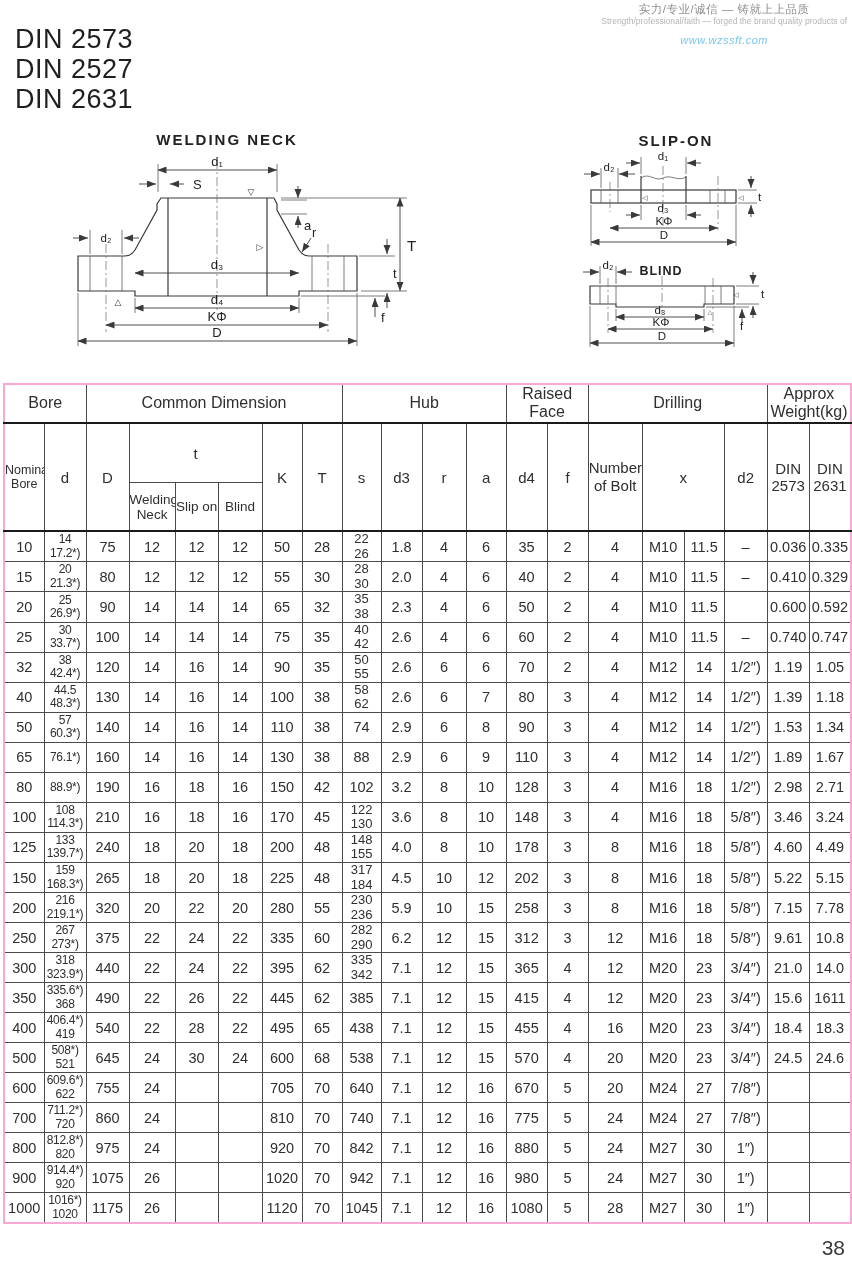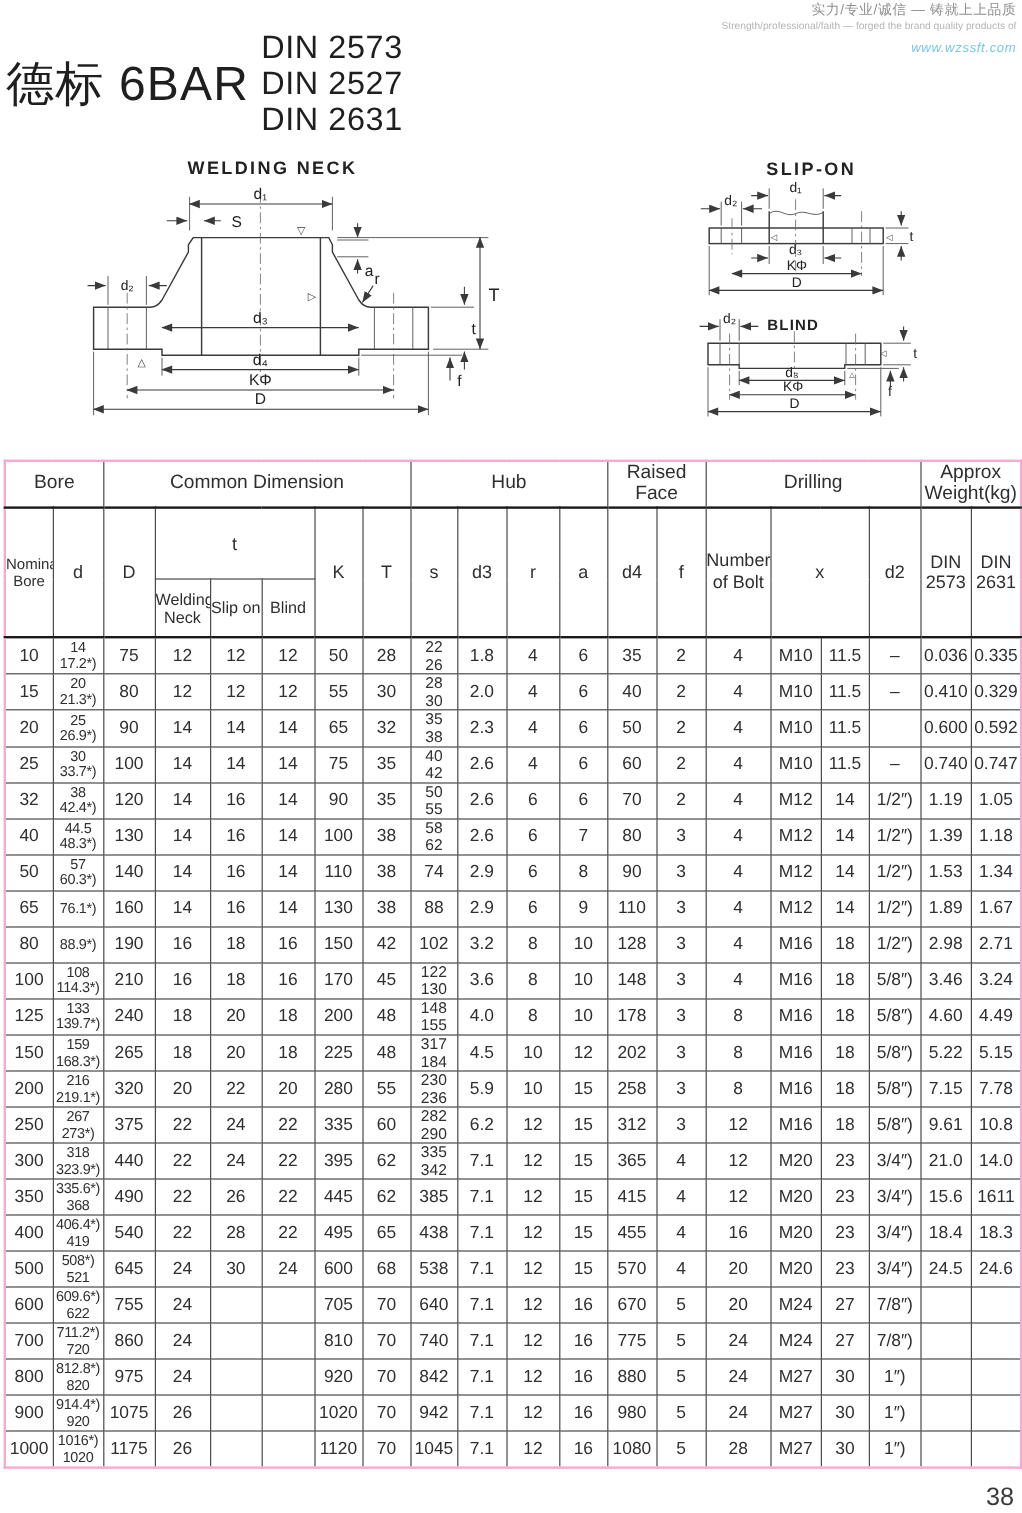--- a/index.html
+++ b/index.html
@@ -1,21 +1,21 @@
 <!DOCTYPE html>
 <html><head>
 <meta charset="utf-8">
 <style>
   html,body{margin:0;padding:0;}
   body{
     width:852px;height:1261px;position:relative;background:#fff;
     font-family:"Liberation Sans", sans-serif;color:#2b2b2b;overflow:hidden;
   }
   
-  .brand{position:absolute;top:2px;right:5px;text-align:right;line-height:1.25;}
+  .brand{position:absolute;top:2px;right:5px;text-align:center;line-height:1.25;}
   .brand .cn{font-size:11.5px;color:#8f8f8f;letter-spacing:.5px;}
   .brand .en{font-size:8.5px;color:#b5b5b5;}
   .brand .site{font-size:11px;color:#79c6ea;font-style:italic;margin-top:7px;letter-spacing:.5px;}
   
   .title-row{position:absolute;left:5px;top:24px;display:flex;align-items:center;}
   .title-cn{font-size:40px;color:#1f1f1f;letter-spacing:1px;white-space:nowrap;}
   .din-stack{margin-left:10px;font-size:27px;color:#1f1f1f;line-height:1.12;letter-spacing:.5px;}
   
   .drawing{position:absolute;}
   svg text{font-family:"Liberation Sans", sans-serif;fill:#222;}
@@ -56,21 +56,20 @@
 </head>
 <body>
 
 <div class="brand">
   <div class="cn">实力/专业/诚信 — 铸就上上品质</div>
   <div class="en">Strength/professional/faith — forged the brand quality products of</div>
   <div class="site">www.wzssft.com</div>
 </div>
 
 <div class="title-row">
-  <div class="title-cn">德标 6BAR</div>
   <div class="din-stack">
     <div>DIN 2573</div>
     <div>DIN 2527</div>
     <div>DIN 2631</div>
   </div>
 </div>
 
 <svg class="drawing" style="left:55px;top:126px;" width="430" height="252" viewBox="0 0 430 252">
   <defs>
     <marker id="ae" markerWidth="10" markerHeight="8" refX="9" refY="3.5" orient="auto" markerUnits="userSpaceOnUse">

